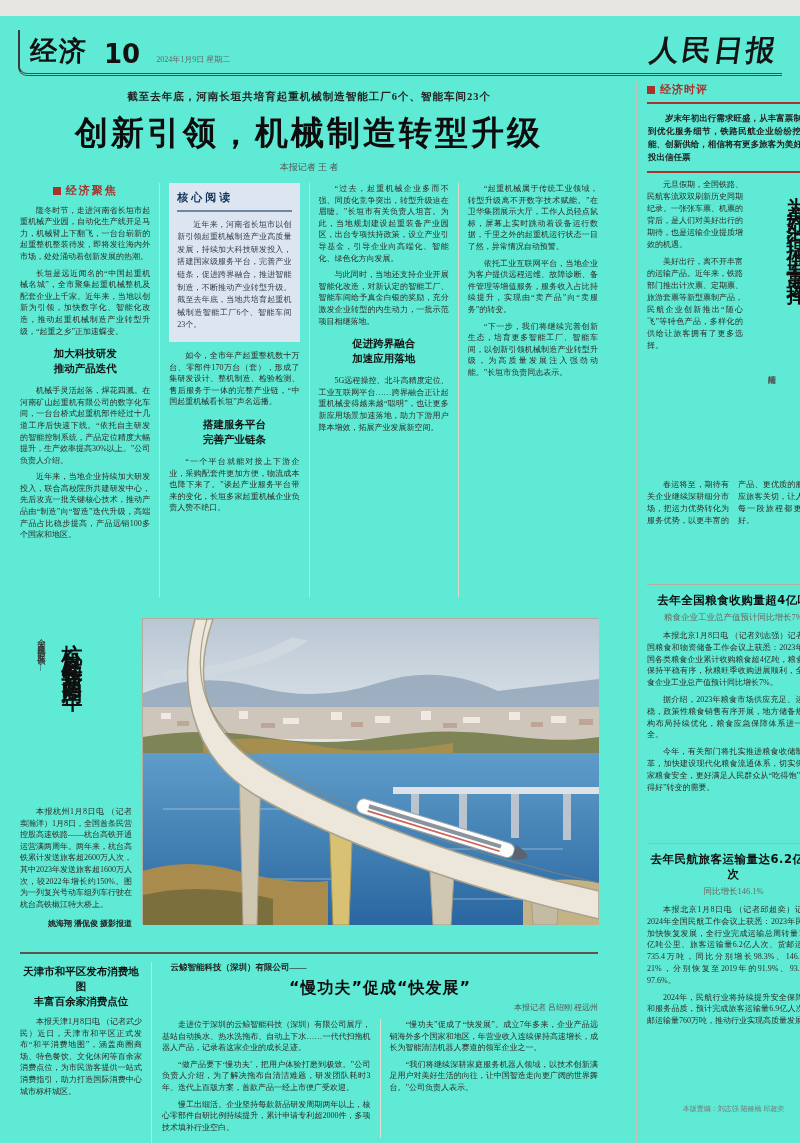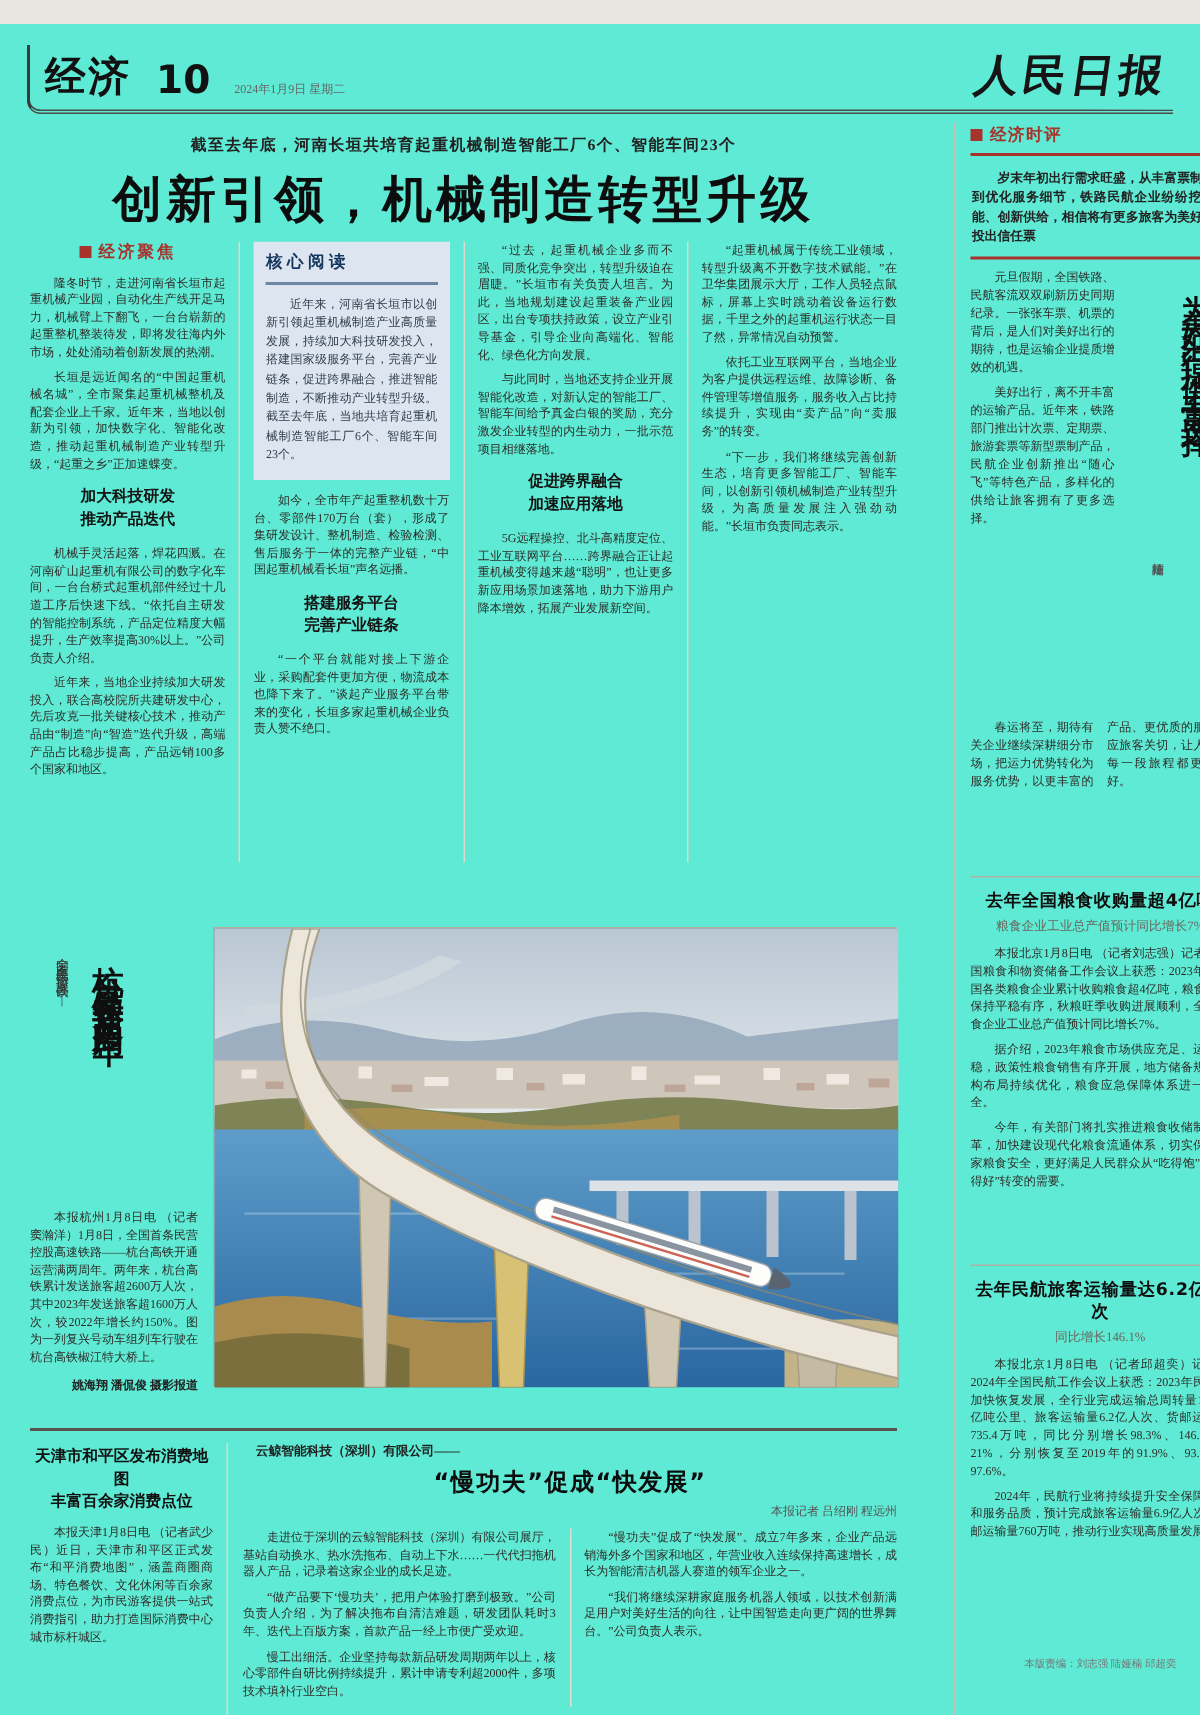--- a/index.html
+++ b/index.html
@@ -103,20 +103,21 @@
   <div class="hdr">
     <span class="hdr-section">经济</span>
     <span class="hdr-page">10</span>
     <span class="hdr-date">2024年1月9日 星期二</span>
     <span class="hdr-masthead">人民日报</span>
   </div>
 
   <div class="lead">
     <div class="lead-kicker">截至去年底，河南长垣共培育起重机械制造智能工厂6个、智能车间23个</div>
     <div class="lead-headline">创新引领，机械制造转型升级</div>
+    <div class="lead-byline">本报记者 王 者</div>
     <div class="cols">
       <div class="col">
         <div class="focus-label"><span class="sq"></span><span>经济聚焦</span></div>
         <p>隆冬时节，走进河南省长垣市起重机械产业园，自动化生产线开足马力，机械臂上下翻飞，一台台崭新的起重整机整装待发，即将发往海内外市场，处处涌动着创新发展的热潮。</p>
         <p>长垣是远近闻名的“中国起重机械名城”，全市聚集起重机械整机及配套企业上千家。近年来，当地以创新为引领，加快数字化、智能化改造，推动起重机械制造产业转型升级，“起重之乡”正加速蝶变。</p>
         <div class="sub"><span>加大科技研发</span><br><span>推动产品迭代</span></div>
         <p>机械手灵活起落，焊花四溅。在河南矿山起重机有限公司的数字化车间，一台台桥式起重机部件经过十几道工序后快速下线。“依托自主研发的智能控制系统，产品定位精度大幅提升，生产效率提高30%以上。”公司负责人介绍。</p>
         <p>近年来，当地企业持续加大研发投入，联合高校院所共建研发中心，先后攻克一批关键核心技术，推动产品由“制造”向“智造”迭代升级，高端产品占比稳步提高，产品远销100多个国家和地区。</p>
       </div>
       <div class="col">

